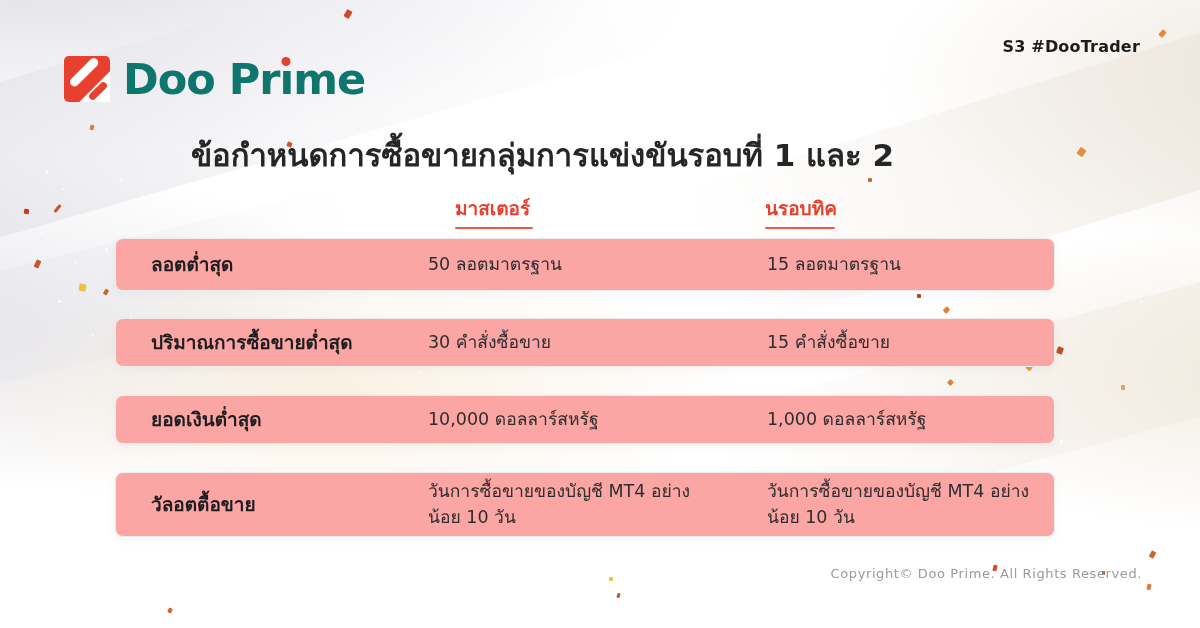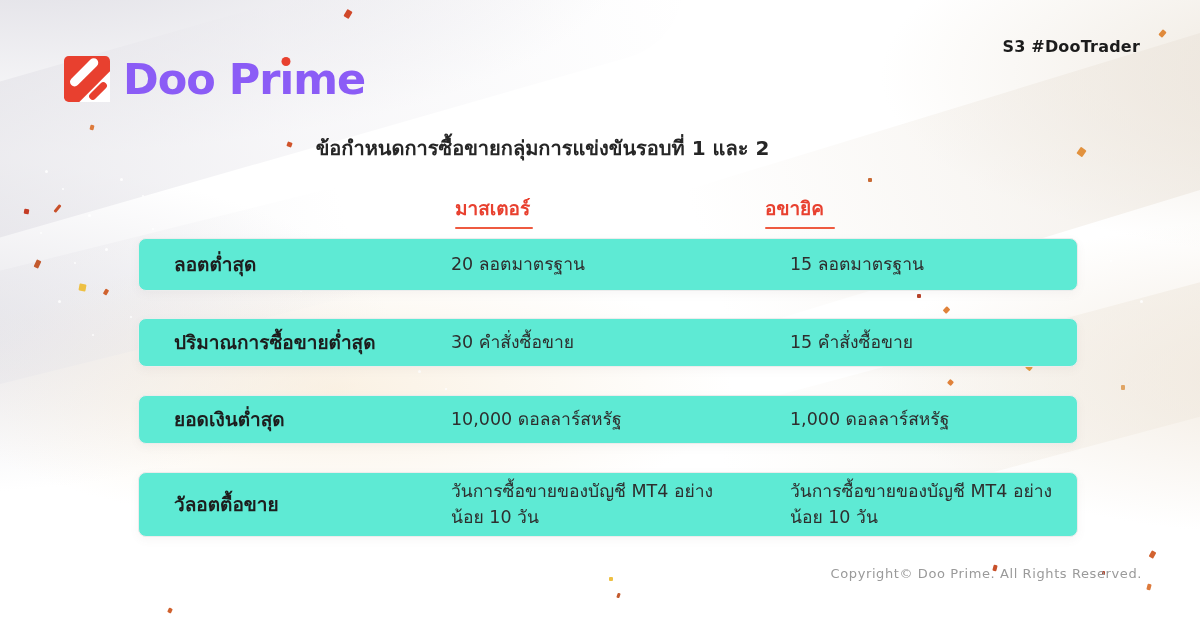--- a/index.html
+++ b/index.html
@@ -33,49 +33,49 @@
   #streak { left:390px; top:424px; width:300px; height:4px; transform:rotate(-6deg); border-radius:2px;
            background:linear-gradient(90deg, rgba(255,255,255,0), rgba(232,205,90,.5), rgba(255,255,255,0)); }
   .speck, .wdot { position:absolute; z-index:1; pointer-events:none; }
   .wdot { background:#fff; border-radius:50%; opacity:.85; }
 
   
   .logo { position:absolute; left:64px; top:56px; z-index:2; display:flex; align-items:center; }
   .logo-mark { width:46px; height:46px; display:block; }
   .wordmark {
     margin-left:13px; font-size:43px; font-weight:800; letter-spacing:-1px;
-    color:#8b5cf6; line-height:46px; white-space:nowrap;
+    color:#0f766e; line-height:46px; white-space:nowrap;
   }
   .i-wrap { position:relative; display:inline-block; }
   .i-dot { position:absolute; left:50%; top:1px; transform:translateX(-50%);
            width:9px; height:9px; border-radius:50%; background:#e8402f; }
   .badge {
     position:absolute; right:60px; top:37px; z-index:2;
     font-size:16px; font-weight:700; color:#1c1c1c; letter-spacing:.2px;
   }
 
   
   .title {
     position:absolute; left:0; right:115px; top:134px; z-index:2;
-    text-align:center; font-size:20px; font-weight:800; color:#262626; line-height:1.4;
+    text-align:center; font-size:31px; font-weight:800; color:#262626; line-height:1.4;
   }
 
   
   .col-header { position:absolute; top:196px; z-index:2; }
   .col-header .hd-label { font-size:19px; font-weight:700; color:#e8402f; line-height:1.35; }
   .hd-underline { height:2px; background:#ee5a40; margin-top:5px; border-radius:1px; }
   #colhdr-master  { left:455px; }
   #colhdr-classic { left:765px; }
   #colhdr-master  .hd-underline { width:78px; }
   #colhdr-classic .hd-underline { width:70px; }
 
   
   .row-card {
-    position:absolute; left:138px; width:940px; z-index:2;
-    background:#5eead4; border:1px solid #ececec; border-radius:8px;
+    position:absolute; left:115px; width:940px; z-index:2;
+    background:#fca5a5; border:1px solid #ececec; border-radius:8px;
     box-shadow:0 3px 10px rgba(120,110,100,.06);
     display:flex; align-items:center;justify-content:space-between;
   }
   #row-0 { top:238px; height:53px; }
   #row-1 { top:318px; height:49px; }
   #row-2 { top:395px; height:49px; }
   #row-3 { top:472px; height:65px; }
   .cell-label {
     width:325px; padding-left:35px; font-size:19px; font-weight:700; color:#1d1d1d; line-height:1.4;
   }
@@ -172,27 +172,27 @@
   </div>
   <div class="badge">S3 #DooTrader</div>
 
   <div class="title">ข้อกำหนดการซื้อขายกลุ่มการแข่งขันรอบที่ 1 และ 2</div>
 
   <div class="col-header" id="colhdr-master">
     <div class="hd-label">มาสเตอร์</div>
     <div class="hd-underline"></div>
   </div>
   <div class="col-header" id="colhdr-classic">
-    <div class="hd-label">อขายิค</div>
+    <div class="hd-label">นรอบทิค</div>
     <div class="hd-underline"></div>
   </div>
 
   <div class="row-card" id="row-0">
     <div class="cell-label">ลอตต่ำสุด</div>
-    <div class="cell-value cell-master">20 ลอตมาตรฐาน</div>
+    <div class="cell-value cell-master">50 ลอตมาตรฐาน</div>
     <div class="cell-value cell-classic">15 ลอตมาตรฐาน</div>
   </div>
   <div class="row-card" id="row-1">
     <div class="cell-label">ปริมาณการซื้อขายต่ำสุด</div>
     <div class="cell-value cell-master">30 คำสั่งซื้อขาย</div>
     <div class="cell-value cell-classic">15 คำสั่งซื้อขาย</div>
   </div>
   <div class="row-card" id="row-2">
     <div class="cell-label">ยอดเงินต่ำสุด</div>
     <div class="cell-value cell-master">10,000 ดอลลาร์สหรัฐ</div>

